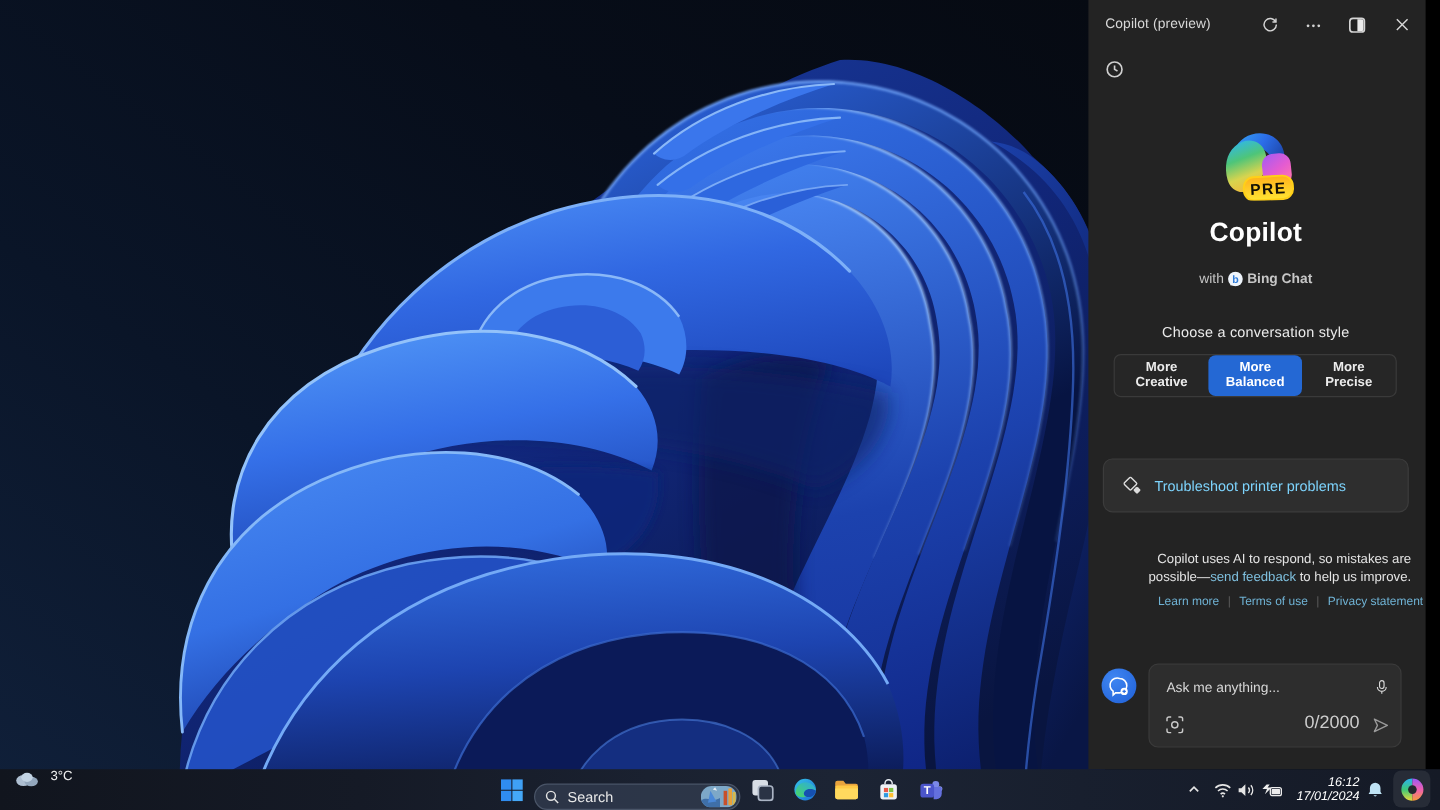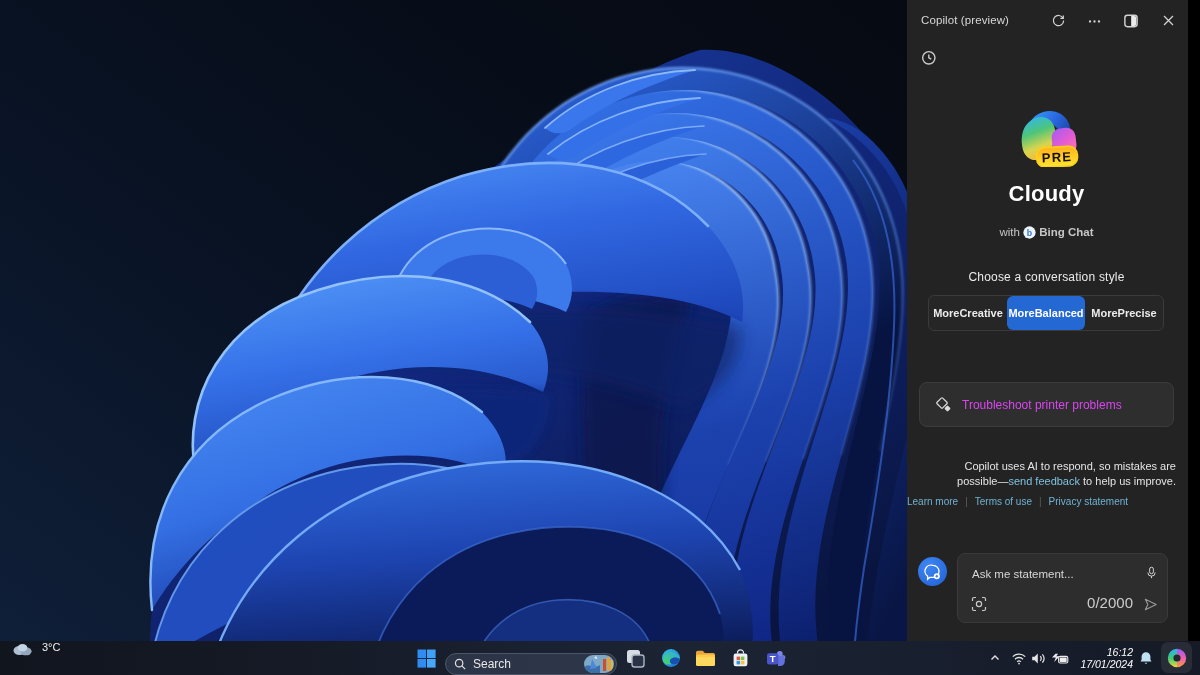--- a/index.html
+++ b/index.html
@@ -14,31 +14,31 @@
 .topicon { position:absolute; top:14px; width:13px; height:13px; color:#d4d4d4; }
 #hist { position:absolute; left:13px; top:49px; width:17px; height:17px; color:#cfcfcf; }
 
 #logo { position:absolute; left:110px; top:107px; width:62px; height:60px; }
 #bigtitle { position:absolute; left:0; top:181px; width:279px; text-align:center; color:#fff; font-size:22px; font-weight:bold; letter-spacing:.2px; }
 #withbing { position:absolute; left:0; top:226px; width:279px; text-align:center; color:#c6c6c6; font-size:11.5px; font-weight:bold; }
 #withbing svg { vertical-align:-3px; }
 #choose { position:absolute; left:0; top:270px; width:279px; text-align:center; color:#ebebeb; font-size:12px; font-weight:normal; letter-spacing:.2px; }
 
 #stylebar { position:absolute; left:21px; top:295px; width:236px; height:36px; background:#262626; border:1px solid #3a3a3a; border-radius:6px; display:flex; }
-.stybtn { flex:1; display:flex; flex-direction:row; align-items:center; justify-content:center; font-size:11px; line-height:13px; color:#ececec; font-weight:bold; text-align:center; }
+.stybtn { flex:1; display:flex; flex-direction:column; align-items:center; justify-content:center; font-size:11px; line-height:13px; color:#ececec; font-weight:bold; text-align:center; }
 .stybtn.sel { background:#2468d4; border-radius:6px; color:#fff; }
 #heretxt { position:absolute; left:0; top:360px; width:279px; text-align:center; color:#ebebeb; font-size:11.2px; font-weight:normal; white-space:nowrap; }
 
 #card { position:absolute; left:12px; top:382px; width:255px; height:45px; background:#2e2e2e; border:1px solid #3c3c3c; border-radius:8px; }
 #card .cicon { position:absolute; left:16px; top:14px; width:16px; height:16px; color:#dcdcdc; }
-#card .ctxt { position:absolute; left:42px; top:15px; font-size:12px; color:#d946ef; }
+#card .ctxt { position:absolute; left:42px; top:15px; font-size:12px; color:#7dd3fc; }
 
 #disc { position:absolute; left:10px; top:459px; width:259px; text-align:right; color:#e4e4e4; font-size:11px; line-height:15px; }
 #disc a { color:#7fc0df; text-decoration:none; }
-#links { position:absolute; left:0px; top:496px; width:279px; text-align:left; font-size:10px; color:#6fb2d4; }
+#links { position:absolute; left:0px; top:496px; width:279px; text-align:right; font-size:10px; color:#6fb2d4; }
 #links span.l { color:#6fb2d4; }
 #links span.d { color:#5c5c5c; padding:0 7px; }
 
 #avatar { position:absolute; left:11px; top:557px; width:29px; height:29px; border-radius:50%; background:radial-gradient(circle at 35% 30%, #3f86f2, #1f5fd6); }
 #avatar svg { position:absolute; left:5.5px; top:6px; width:18px; height:18px; }
 #inputbox { position:absolute; left:50px; top:553px; width:211px; height:70px; background:#2d2d2d; border:1px solid #3a3a3a; border-radius:8px; }
 #askme { position:absolute; left:14px; top:14px; color:#d6d6d6; font-size:11.5px; }
 #mic { position:absolute; right:9px; top:12px; width:13px; height:13px; color:#d8d8d8; }
 #shot { position:absolute; left:13px; bottom:10px; width:16px; height:16px; color:#c9c9c9; }
 #count { position:absolute; right:34px; bottom:11px; color:#cccccc; font-size:15px; }
@@ -263,21 +263,21 @@
         </defs>
         <path d="M12,18 C16,6 32,0 44,7 C53,13 56,24 51,33 L44,45 C47,32 44,21 33,16 C25,12 17,14 12,18 Z" fill="url(#lgT)"></path>
         <path d="M12,15 C21,7 33,9 37,19 C41,29 36,42 27,50 C19,56 9,53 6,43 C3,32 5,21 12,15 Z" fill="url(#lgL)"></path>
         <rect x="35" y="21" width="24" height="27" rx="9" fill="url(#lgR)" transform="rotate(-6 47 34)"></rect>
         <g transform="rotate(-3 40 50)">
           <rect x="19.5" y="40" width="41" height="19.5" rx="8.5" fill="url(#lgB)" stroke="#ffd018" stroke-width="1.6"></rect>
           <text x="40" y="54.8" text-anchor="middle" font-family="Liberation Sans, sans-serif" font-size="13" font-weight="bold" fill="#131006" letter-spacing="1.2">PRE</text>
         </g>
       </svg>
     </div>
-    <div id="bigtitle">Cloudy</div>
+    <div id="bigtitle">Copilot</div>
     <div id="withbing"><span style="font-weight:normal">with</span> <svg width="13" height="13" viewBox="0 0 14 14">
           <circle cx="7" cy="7" r="6.6" fill="#eef4fb"></circle>
           <path d="M2.6 10.8 L4.4 12.6 L2.6 12.8 Z" fill="#eef4fb"></path>
           <text x="7" y="10.4" text-anchor="middle" font-size="9.5" font-weight="bold" fill="#2f7bd8" font-family="Liberation Sans, sans-serif">b</text>
         </svg> Bing Chat</div>
     <div id="choose">Choose a conversation style</div>
     <div id="stylebar">
       <div class="stybtn">
           <span>More</span>
           <span>Creative</span>
@@ -301,21 +301,21 @@
     <div id="disc">Copilot uses AI to respond, so mistakes are<br>possible—<a>send feedback</a> to help us improve.</div>
     <div id="links"><span class="l">Learn more</span><span class="d">|</span><span class="l">Terms of use</span><span class="d">|</span><span class="l">Privacy statement</span></div>
     <div id="avatar">
       <svg viewBox="0 0 18 18" fill="none">
           <path d="M9 2.4 a6 6 0 0 1 0 12 h-3.4 l-2 1.8 v-3.2 a6 6 0 0 1 5.4 -10.6 z" stroke="#fff" stroke-width="1.3"></path>
           <circle cx="12.8" cy="13.2" r="3" fill="#fff"></circle>
           <path d="M12.8 11.8 v2.8 M11.4 13.2 h2.8" stroke="#2a6ce0" stroke-width="1"></path>
         </svg>
     </div>
     <div id="inputbox">
-      <div id="askme">Ask me statement...</div>
+      <div id="askme">Ask me anything...</div>
       <svg id="mic" viewBox="0 0 16 16" fill="none" stroke="currentColor" stroke-width="1.2">
           <rect x="5.7" y="1.5" width="4.6" height="8" rx="2.3"></rect>
           <path d="M3.5 8 a4.5 4.5 0 0 0 9 0 M8 12.5 V15"></path>
         </svg>
       <svg id="shot" viewBox="0 0 16 16" fill="none" stroke="currentColor" stroke-width="1.2">
           <path d="M1.5 5 V3 a1.5 1.5 0 0 1 1.5 -1.5 h2 M11 1.5 h2 A1.5 1.5 0 0 1 14.5 3 v2 M14.5 11 v2 a1.5 1.5 0 0 1 -1.5 1.5 h-2 M5 14.5 H3 A1.5 1.5 0 0 1 1.5 13 v-2"></path>
           <circle cx="8" cy="8" r="2.6"></circle>
         </svg>
       <div id="count">0/2000</div>
       <svg id="send" viewBox="0 0 16 16" fill="none" stroke="currentColor" stroke-width="1.2">

